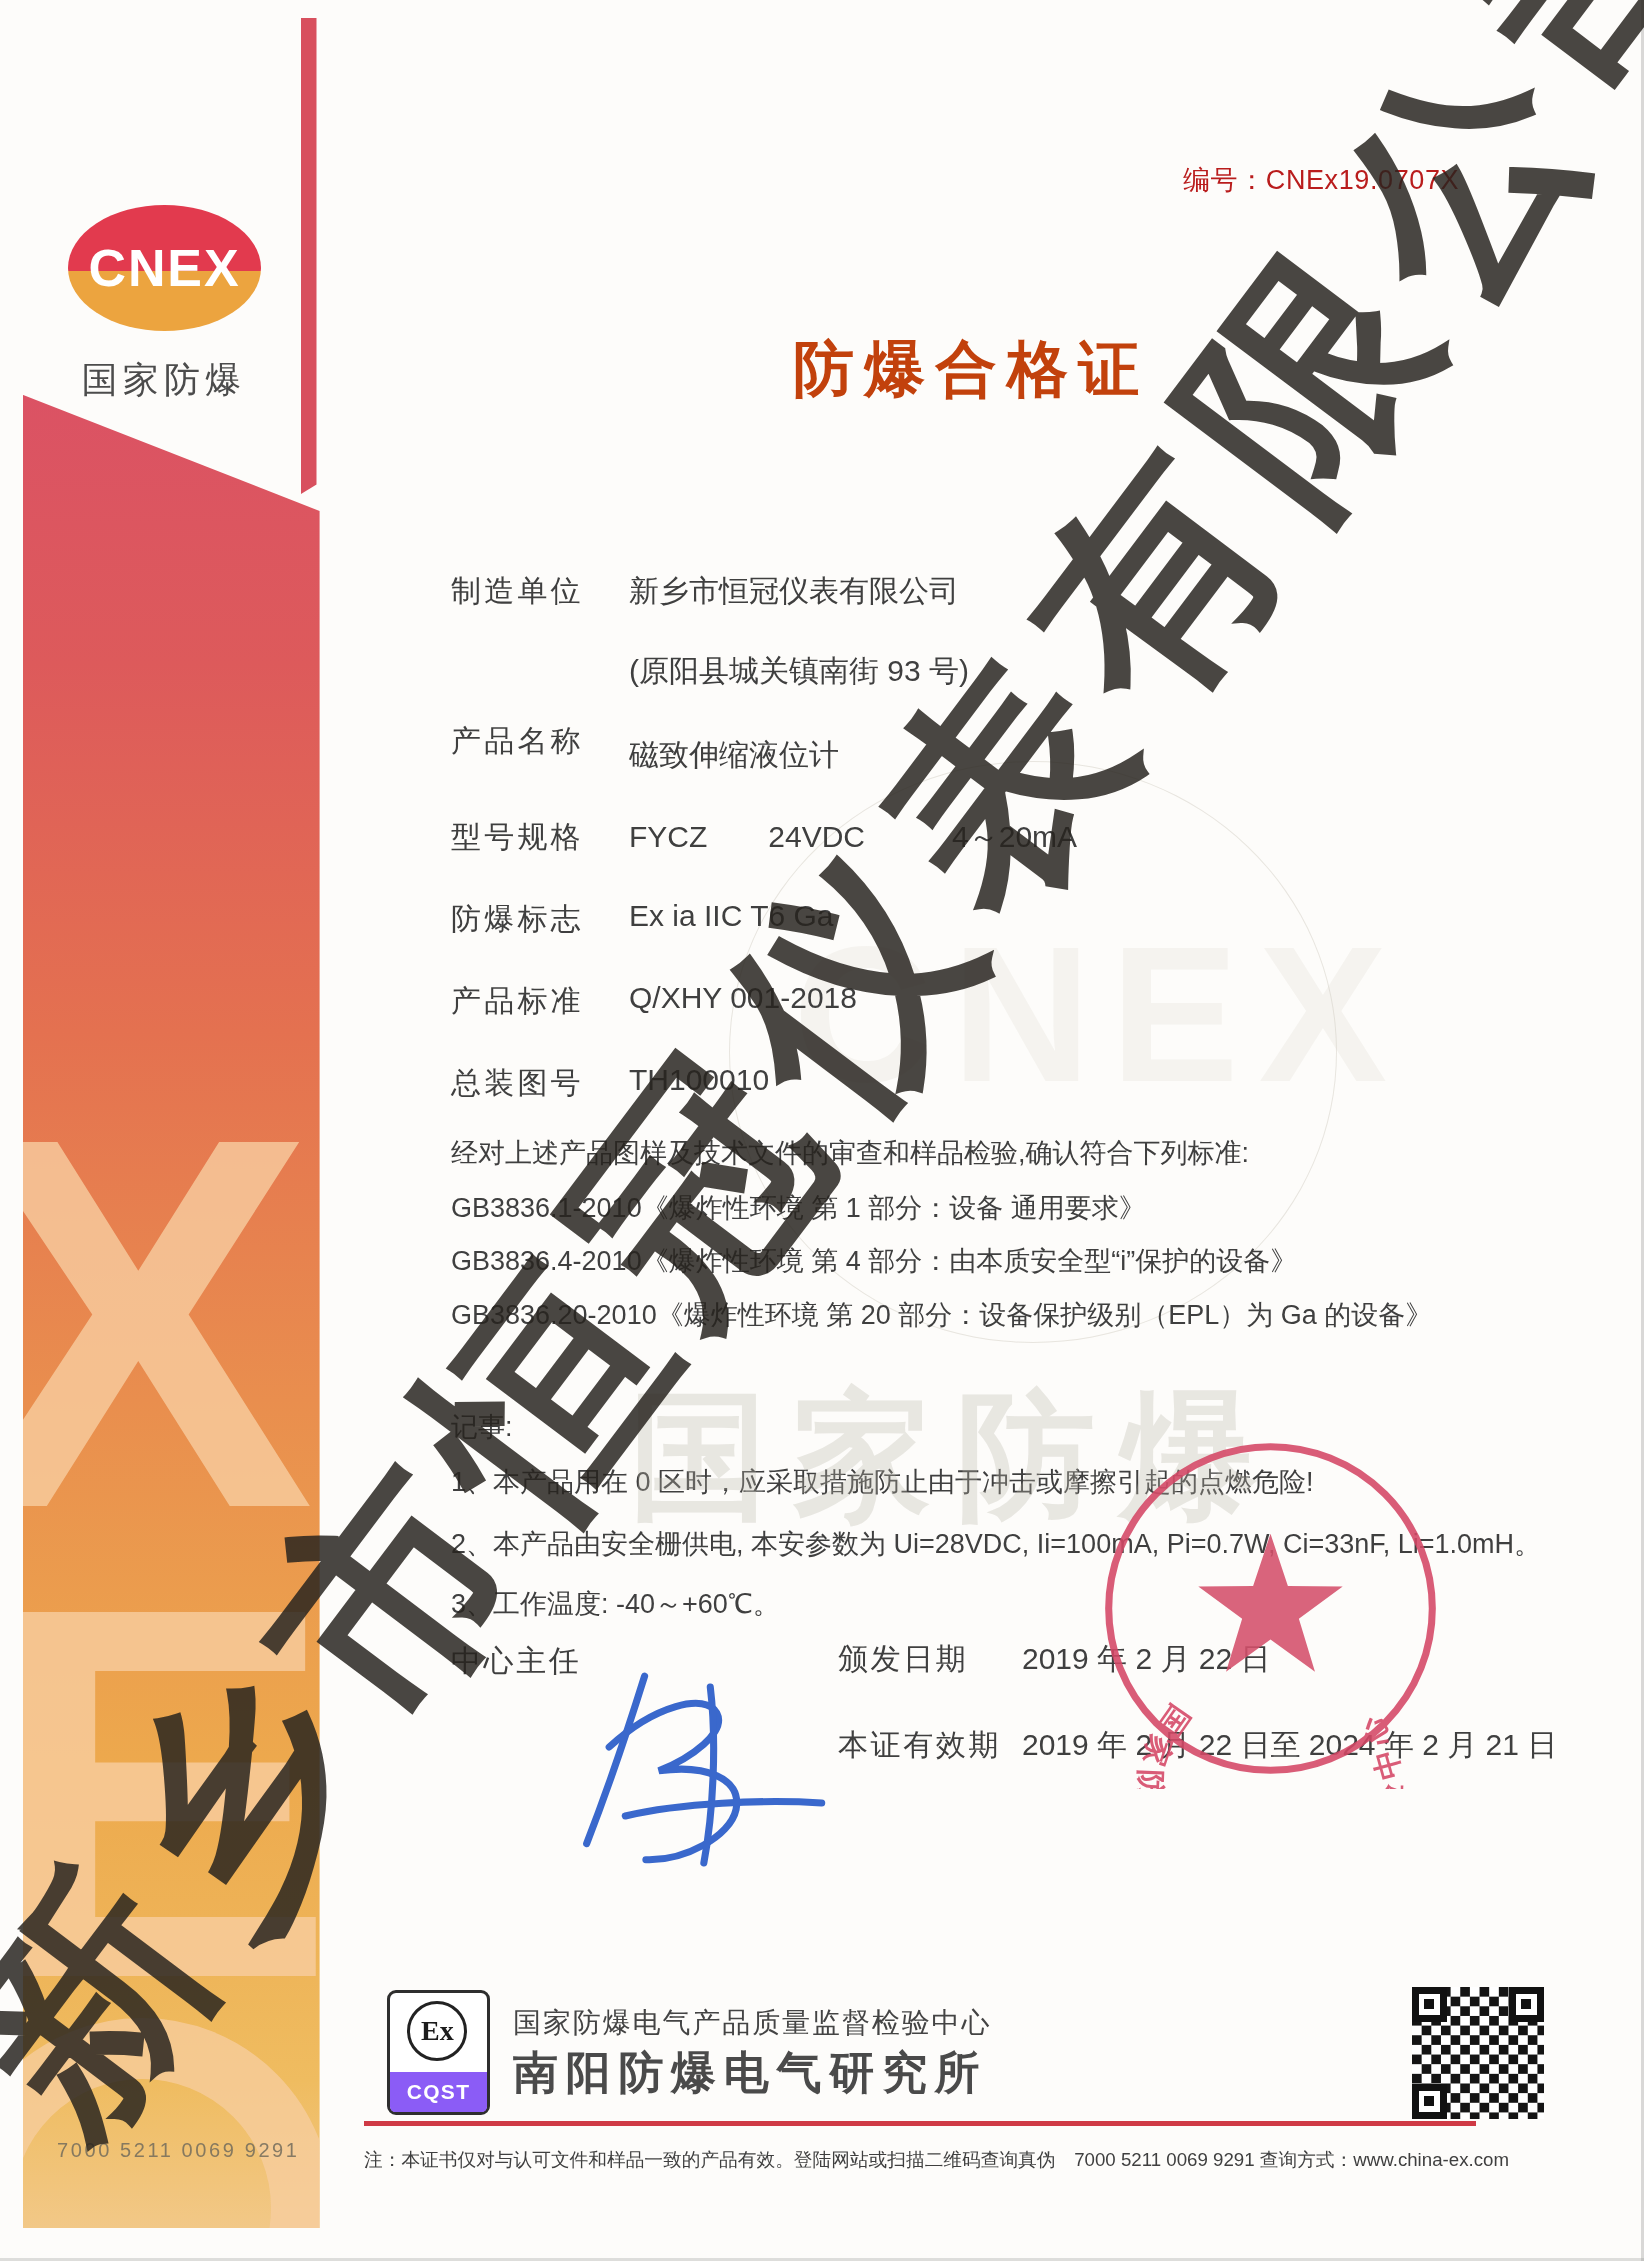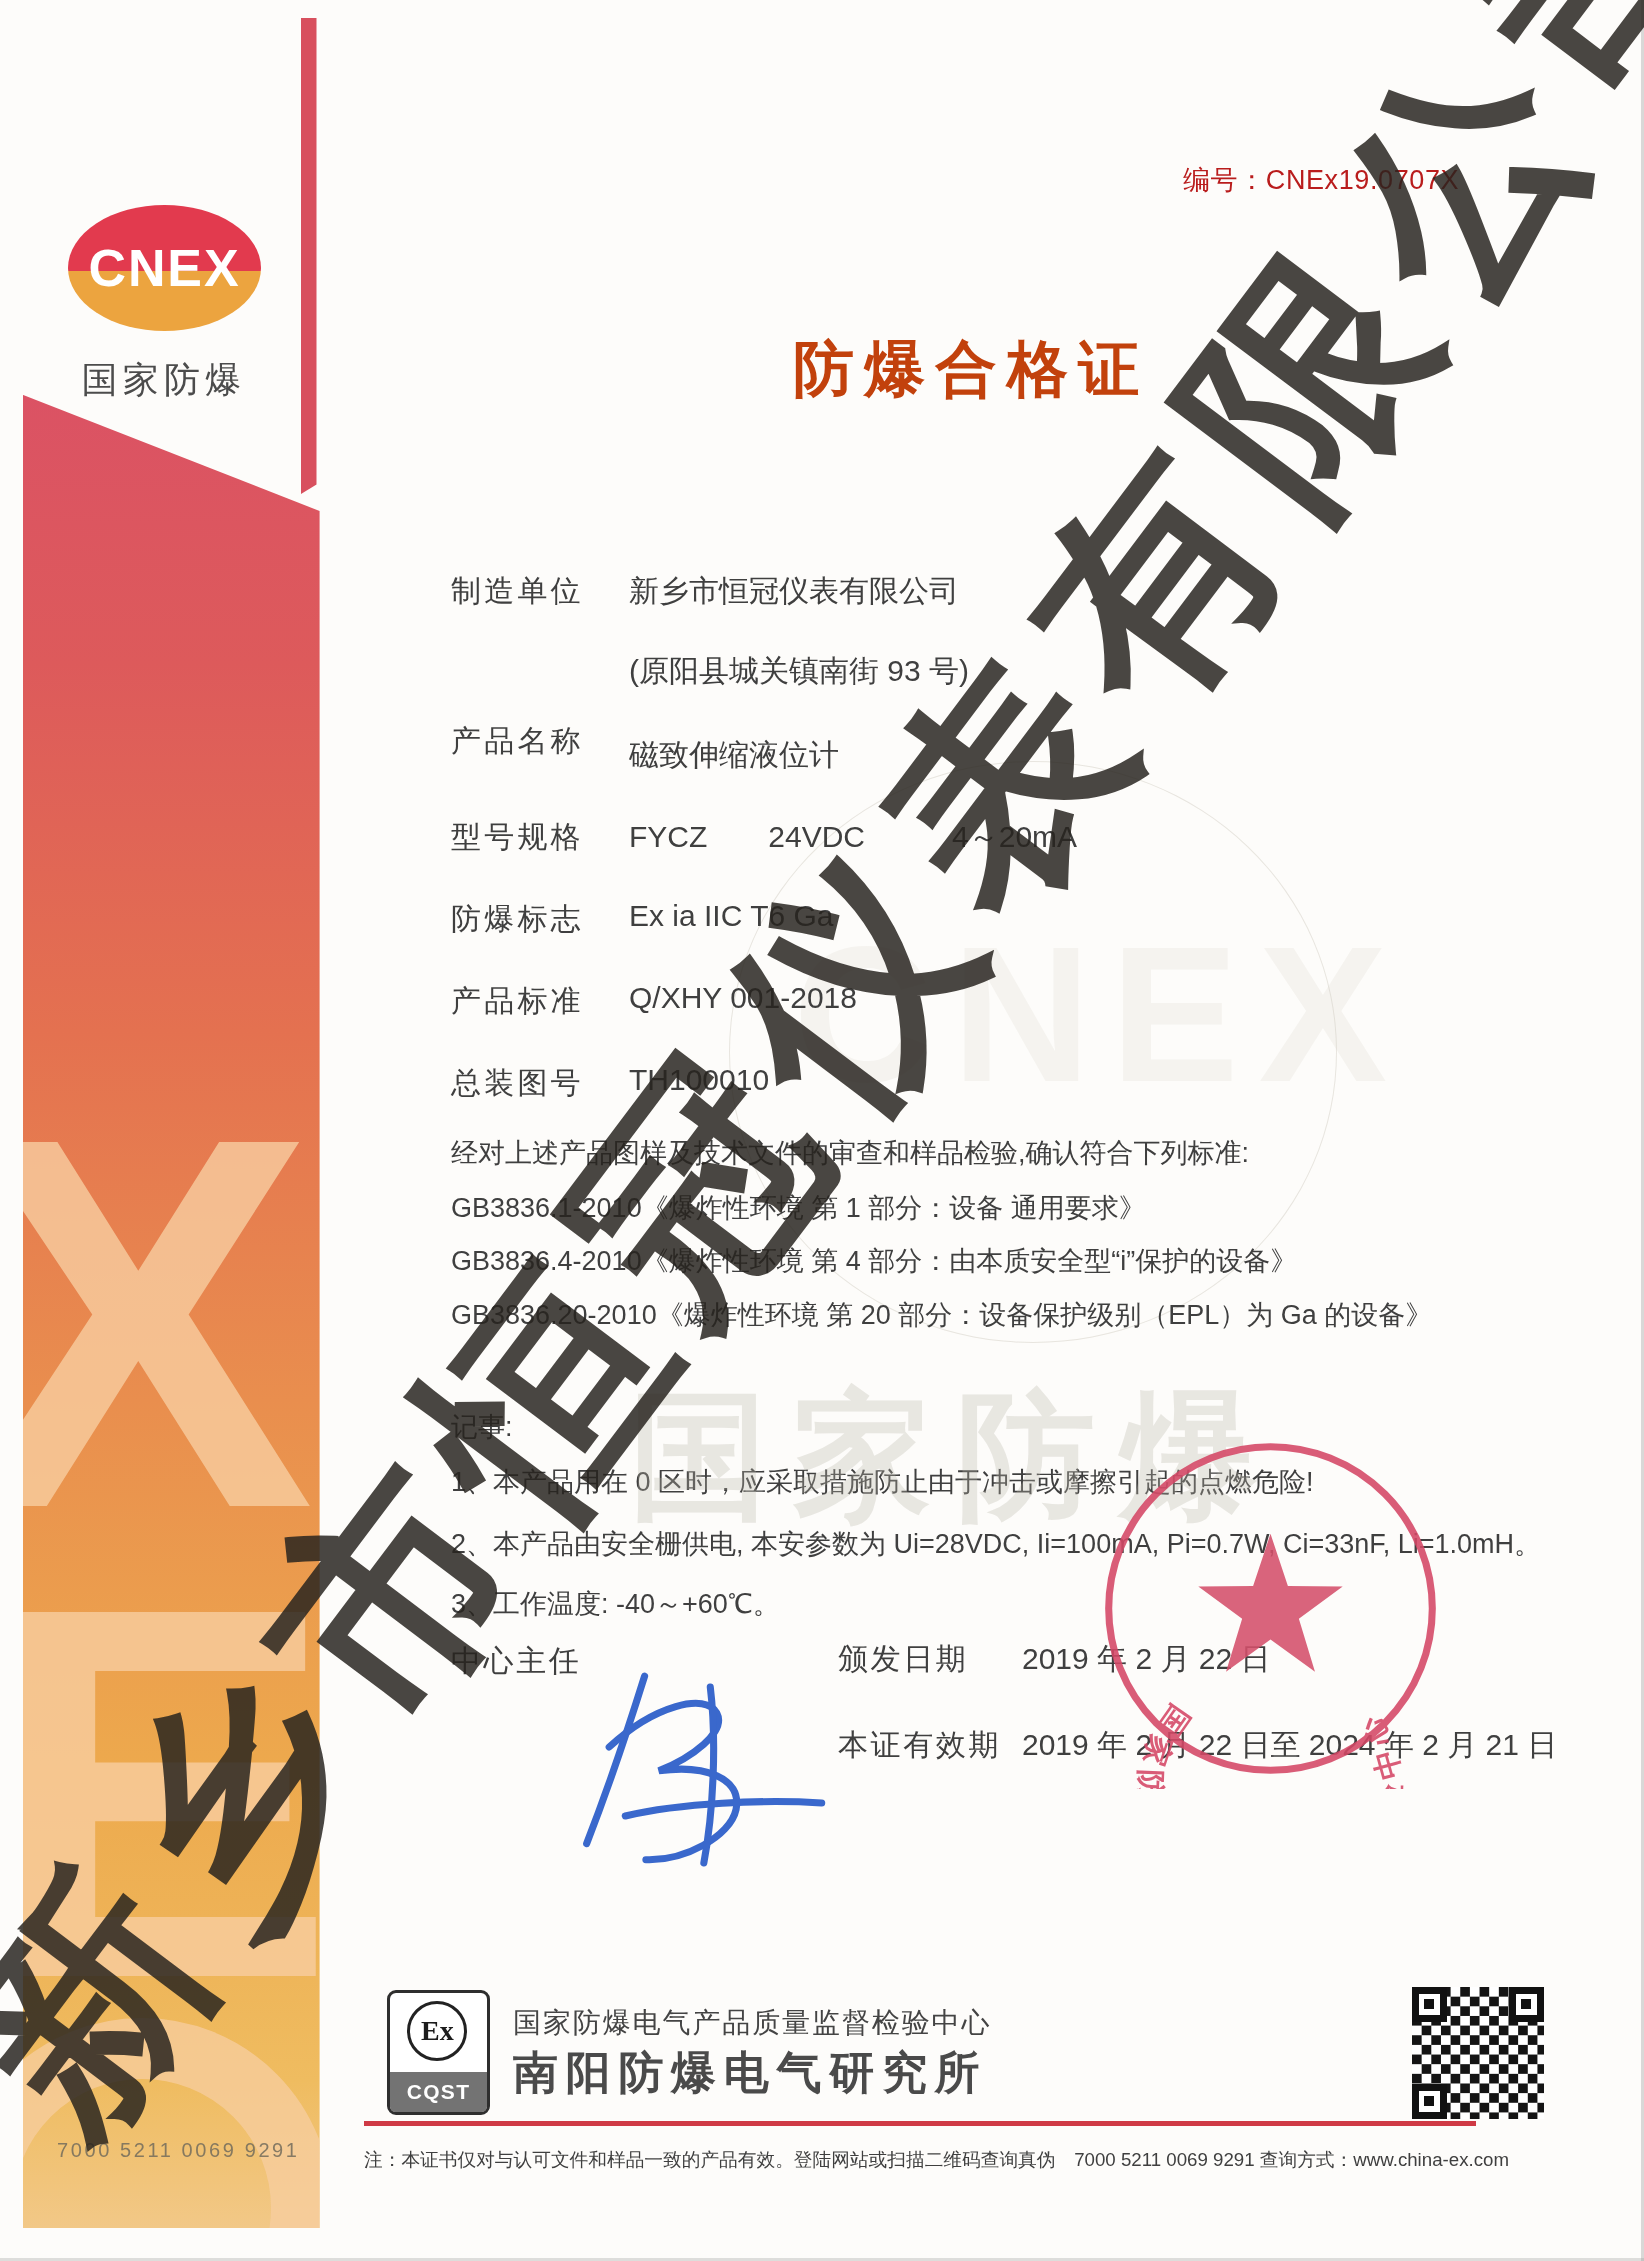--- a/index.html
+++ b/index.html
@@ -52,21 +52,21 @@
   .wm-ellipse{position:absolute;left:729px;top:761px;width:606px;height:580px;border-radius:50%;
       border:1.9px solid rgba(200,195,182,0.40);z-index:0;}
   .wm-cnex{position:absolute;left:793px;top:903px;font-size:193px;font-weight:800;letter-spacing:19.3px;
       color:rgba(205,200,188,0.16);z-index:0;}
   
   .badge{position:absolute;left:387px;top:1990px;width:97px;height:119px;border:3.2px solid #2e2e2e;
       border-radius:9px;background:#fff;z-index:2;}
   .badge-ex{position:absolute;left:17.4px;top:7.7px;width:54px;height:54px;border:3.9px solid #222;
       border-radius:50%;text-align:center;line-height:54px;font-size:28px;font-weight:700;color:#1c1c1c;
       font-family:"Liberation Serif",serif;}
-  .badge-cqst{position:absolute;left:0;bottom:0;width:100%;height:40px;background:#737373;color:#fff;
+  .badge-cqst{position:absolute;left:0;bottom:0;width:100%;height:40px;background:#8b5cf6;color:#fff;
       font-size:21px;font-weight:700;letter-spacing:1.3px;text-align:center;line-height:40px;
       border-radius:0 0 5.2px 5.2px;}
   .org1{position:absolute;left:513px;top:2004px;font-size:28px;color:#444;letter-spacing:1.9px;white-space:nowrap;}
   .org2{position:absolute;left:513px;top:2043px;font-size:45px;font-weight:600;color:#4a4a4a;
       letter-spacing:7.7px;white-space:nowrap;}
   .contact{position:absolute;left:1048px;top:1992px;font-size:18px;color:#555;line-height:24.5px;white-space:nowrap;}
   .qr{position:absolute;left:1412px;top:1987px;width:132px;height:132px;background:#fff;
       background-image:repeating-conic-gradient(#141414 0% 25%,#ffffff 0% 50%);background-size:19.3px 19.3px;z-index:2;}
   .finder{position:absolute;width:35px;height:35px;border:7px solid #111;background:#fff;box-sizing:border-box;}
   .finder::after{content:"";position:absolute;left:5.2px;top:5.2px;width:10.3px;height:10.3px;background:#111;}

